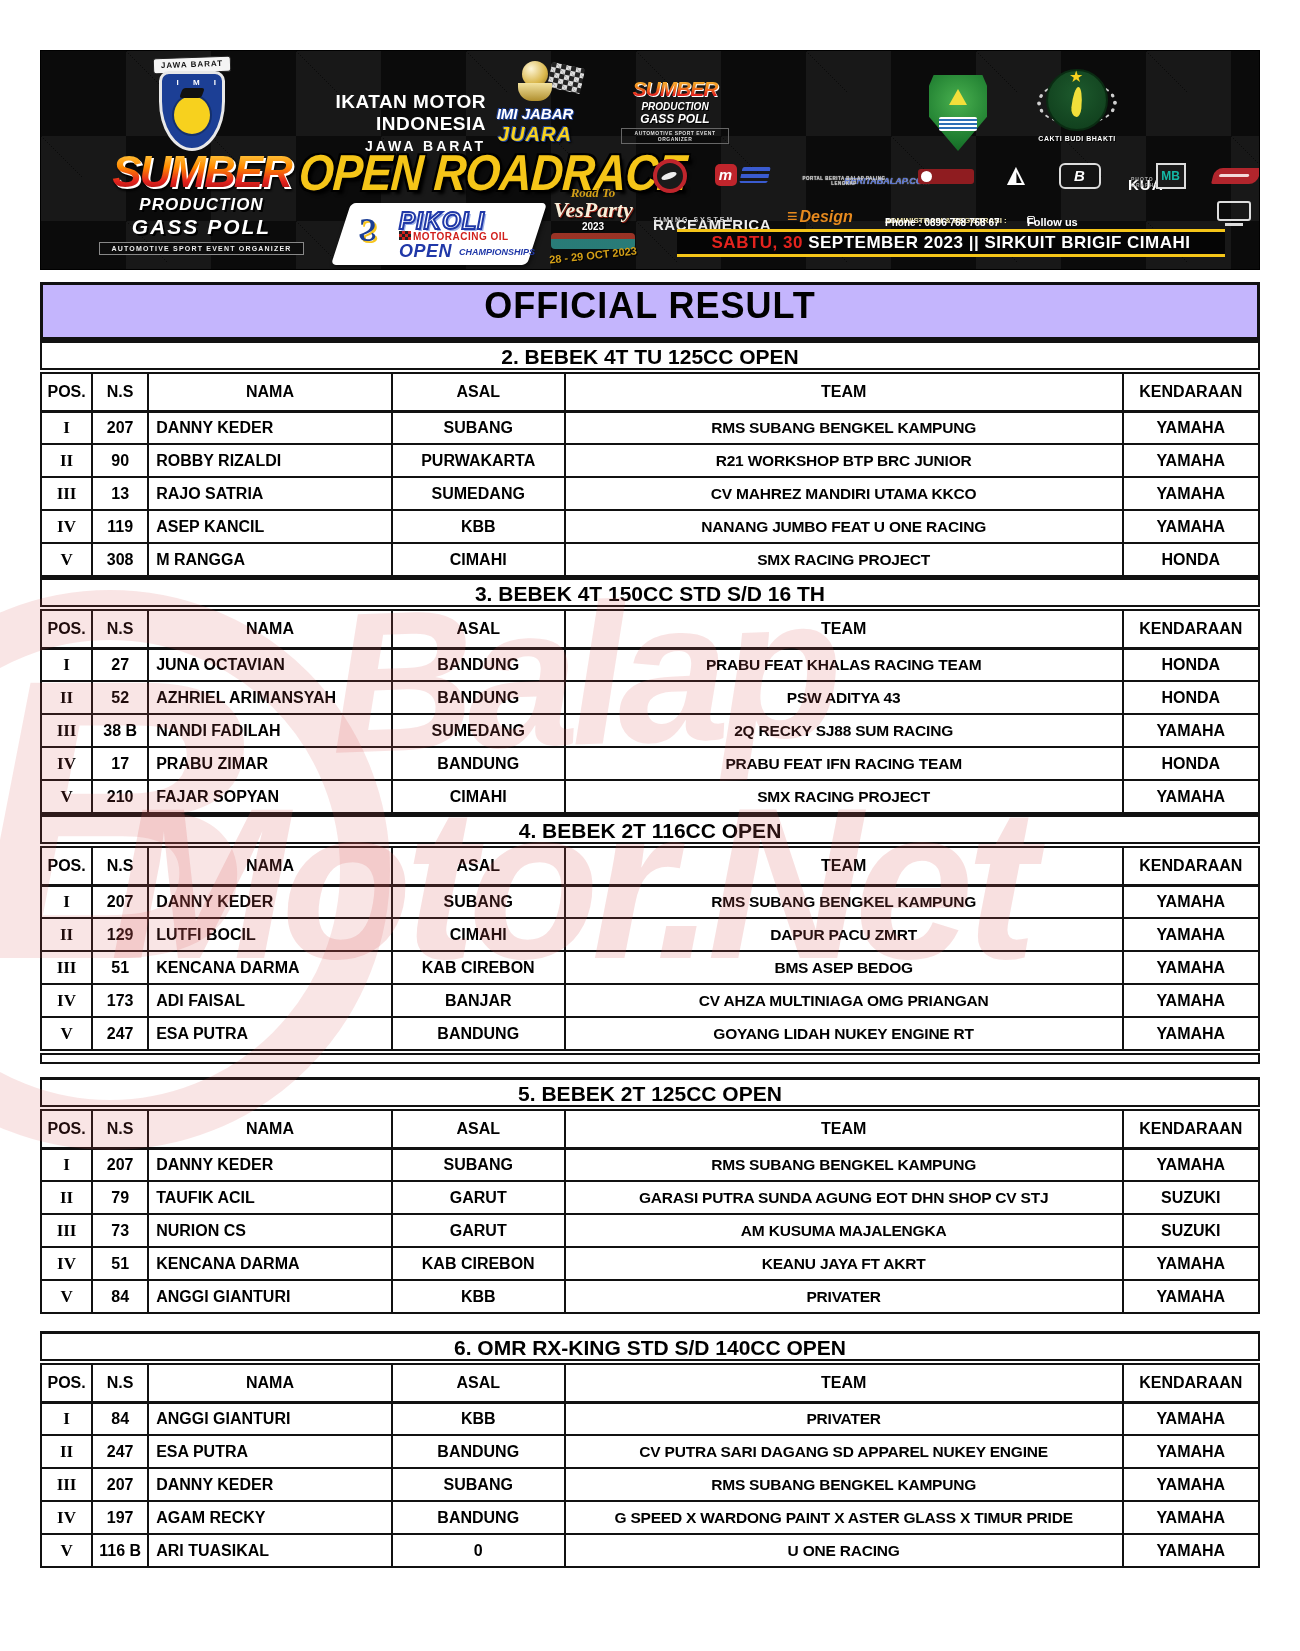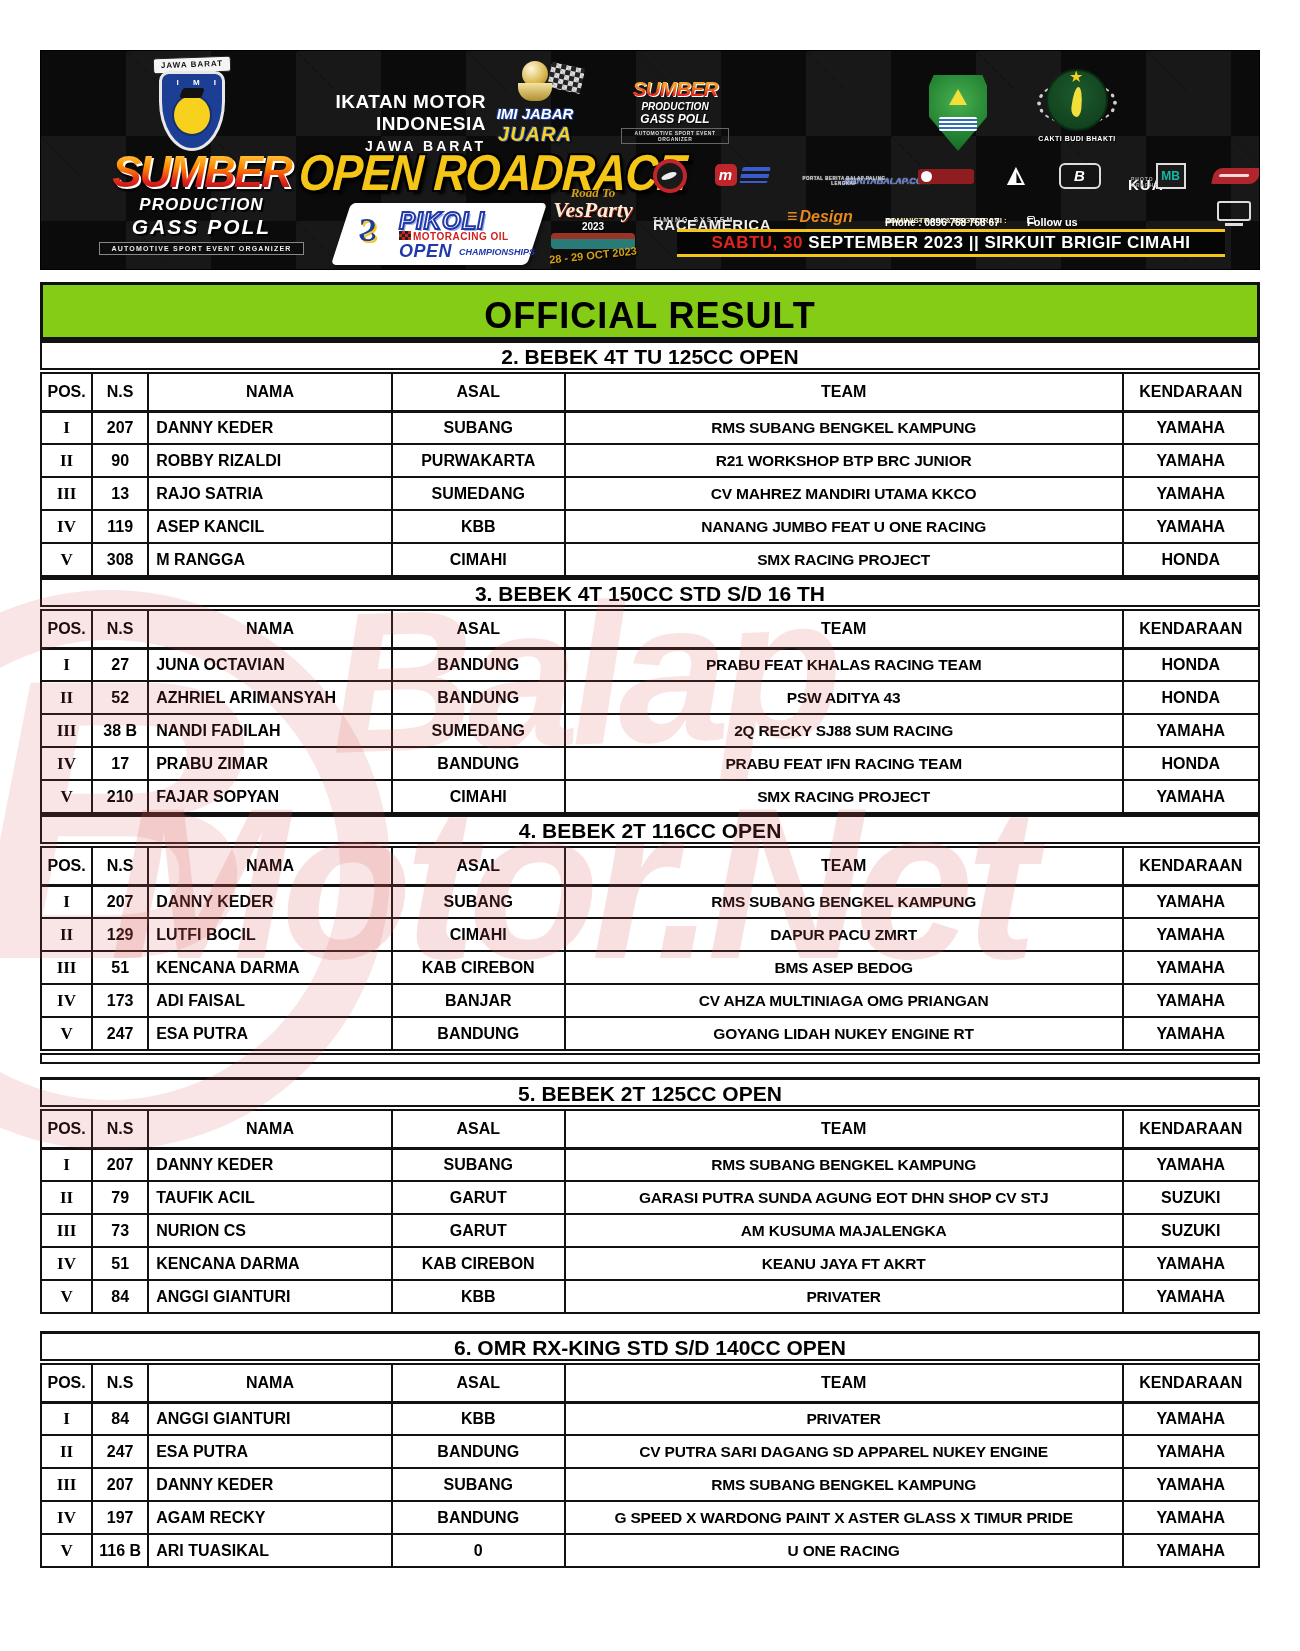--- a/index.html
+++ b/index.html
@@ -156,21 +156,21 @@
 
   
   .b-datebar { left:636px; top:178px; width:548px; height:28px; background:#050505;
      border-top:3px solid #f5c518; border-bottom:3px solid #f5c518; text-align:center; line-height:22px;
      font-size:17px; font-weight:900; letter-spacing:0.5px; white-space:nowrap;}
   .b-datebar .d1 { position:static; color:#e3231e; }
   .b-datebar .d2 { position:static; color:#fff; }
 
   
   .title-box { position:absolute; left:40px; top:282px; width:1220px; height:58px; border:3px solid #111;
-     display:flex; align-items:flex-end; justify-content:center; background:#84cc16;}
+     display:flex; align-items:flex-start; justify-content:center; background:#c4b5fd;}
   .title-box h1 { font-size:36px; font-weight:900; color:#000; letter-spacing:1px; font-family:"Liberation Sans", sans-serif;}
 
   
   .tables-wrap { position:absolute; left:40px; top:340px; width:1220px; }
   .race-section { margin:0; }
   .section-title { border:2px solid #111; border-top-width:3px; margin-bottom:2px; height:30px; line-height:27px;
      text-align:center; font-size:21px; font-weight:900; color:#000; background:#fff;}
   .race-section table { width:100%; border-collapse:collapse; table-layout:fixed; background:#fff;}
   .race-section th { border:2px solid #111; border-bottom-width:3px; height:38px; font-size:16px; font-weight:900; color:#000; padding:0 2px;}
   .race-section td { border:2px solid #111; height:33px; font-size:16px; font-weight:bold; color:#000; text-align:center; padding:0 3px; overflow:hidden; white-space:nowrap;}

